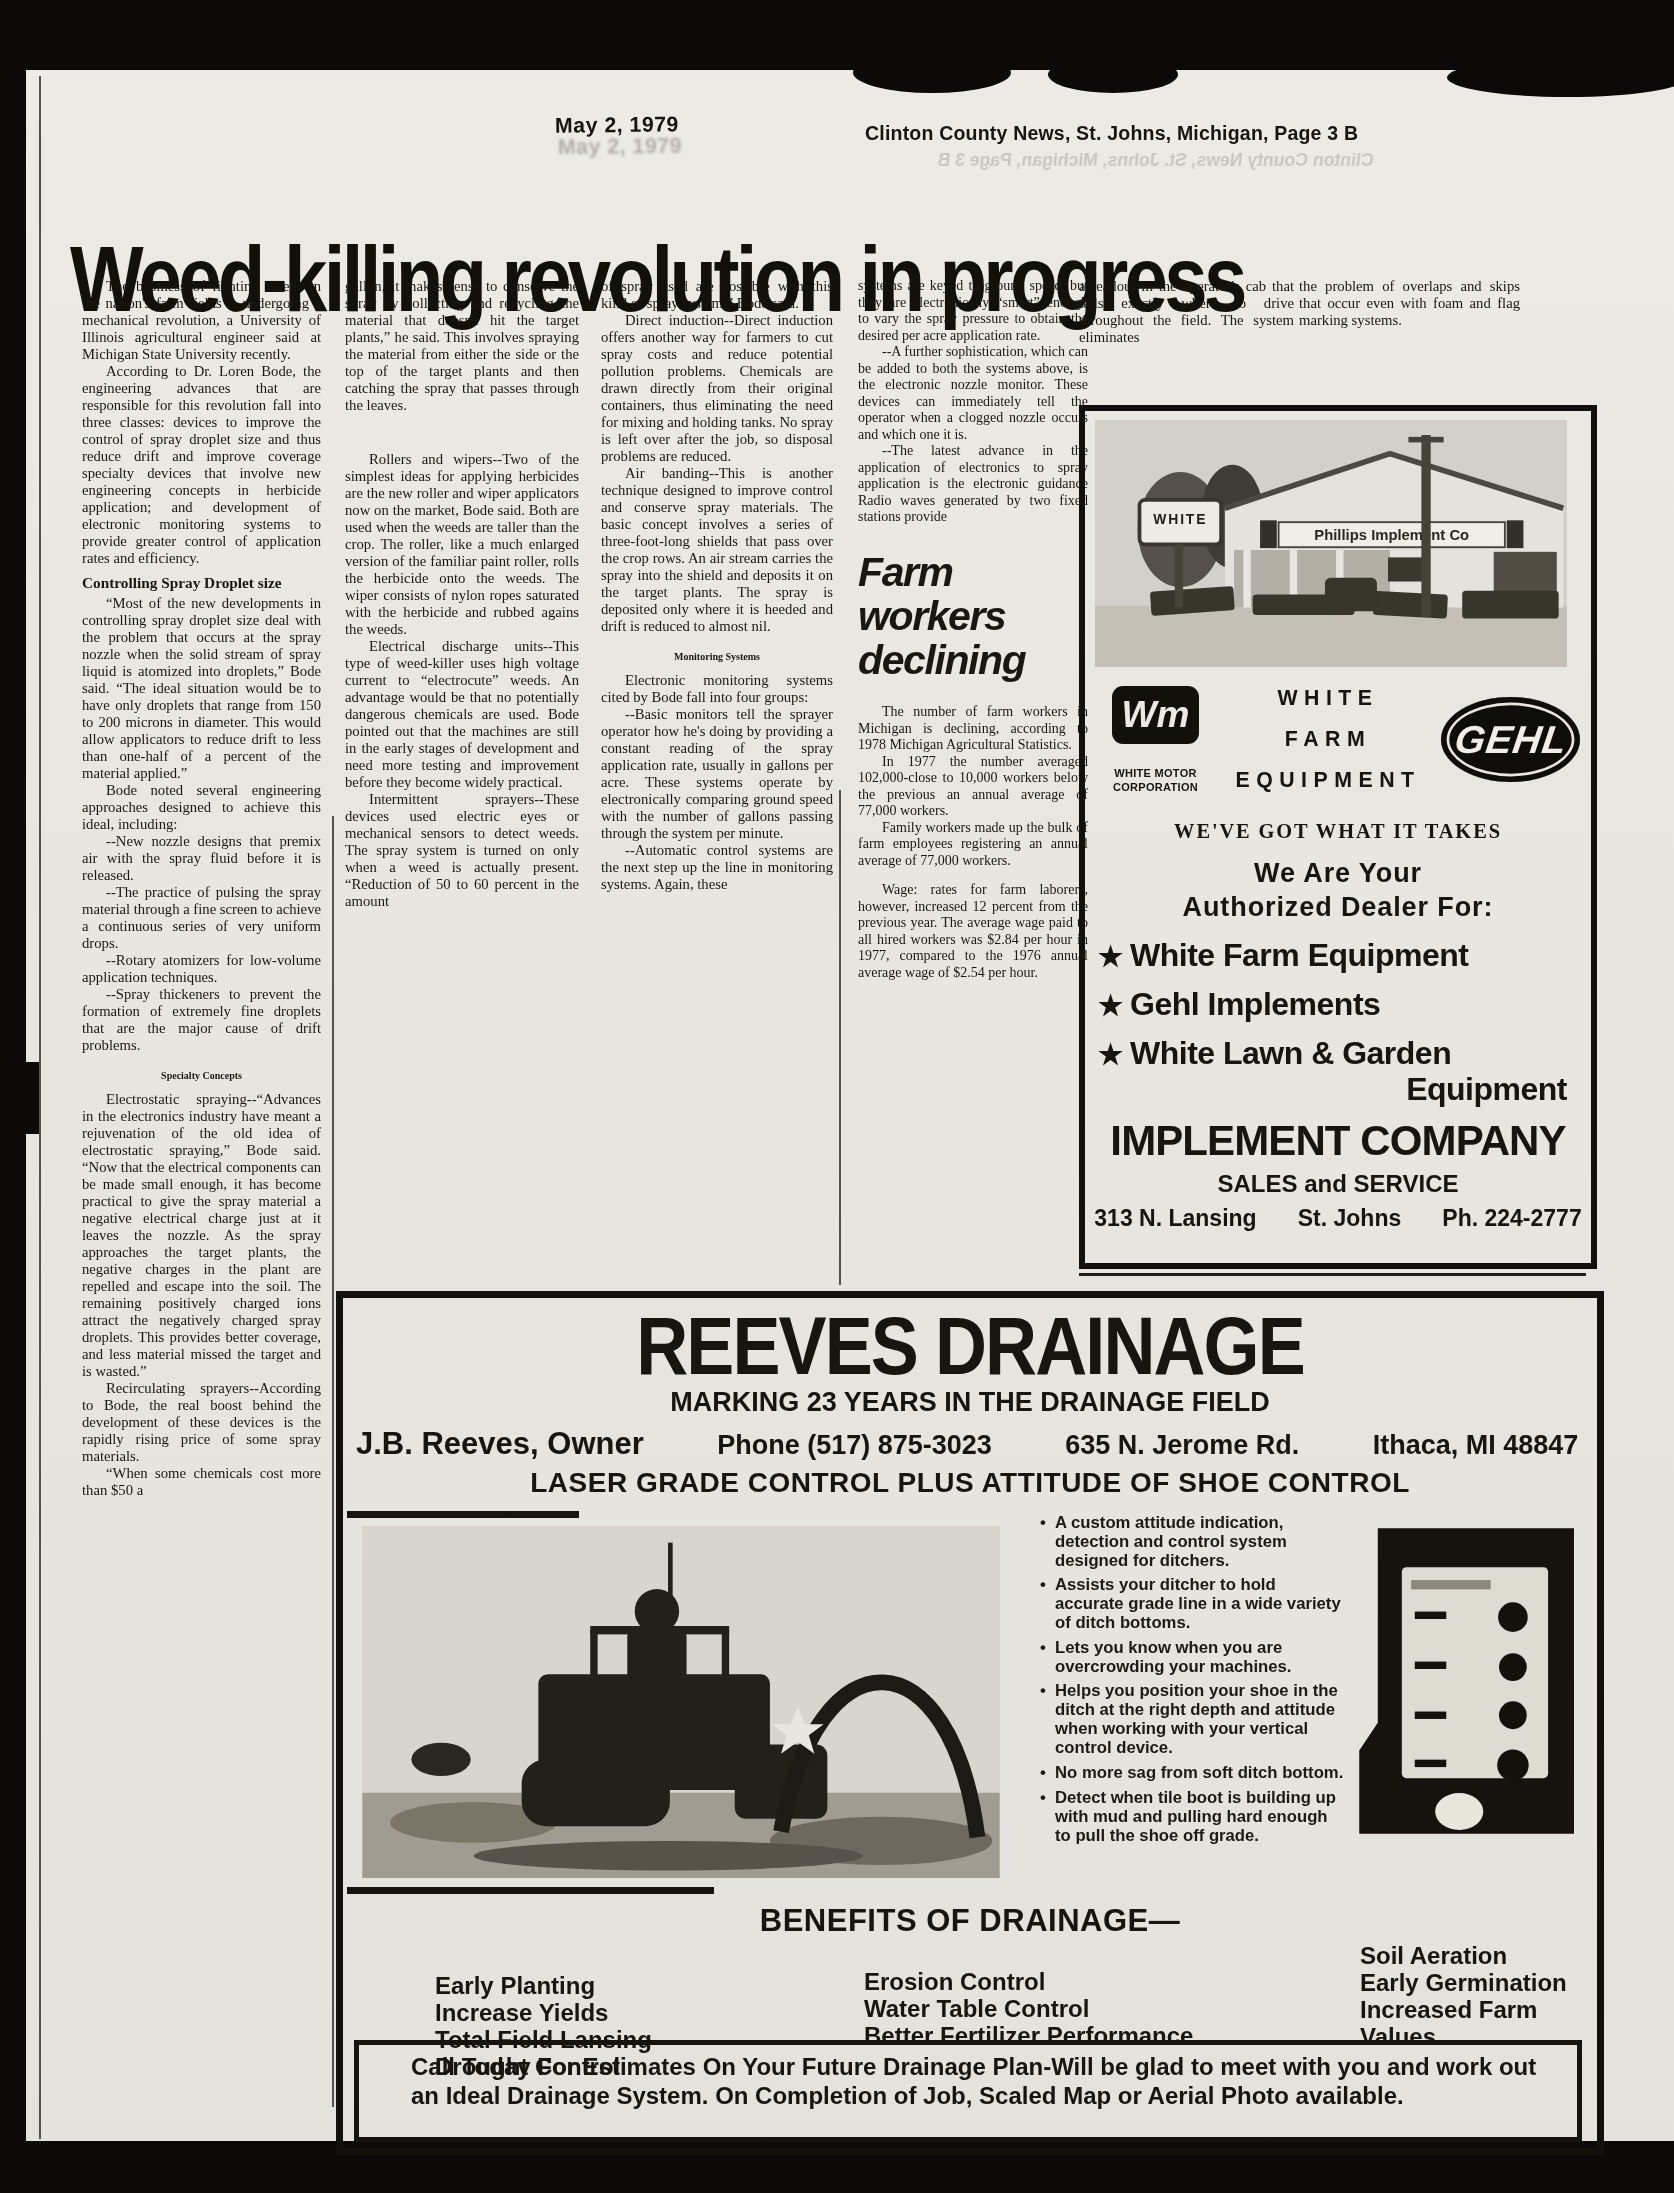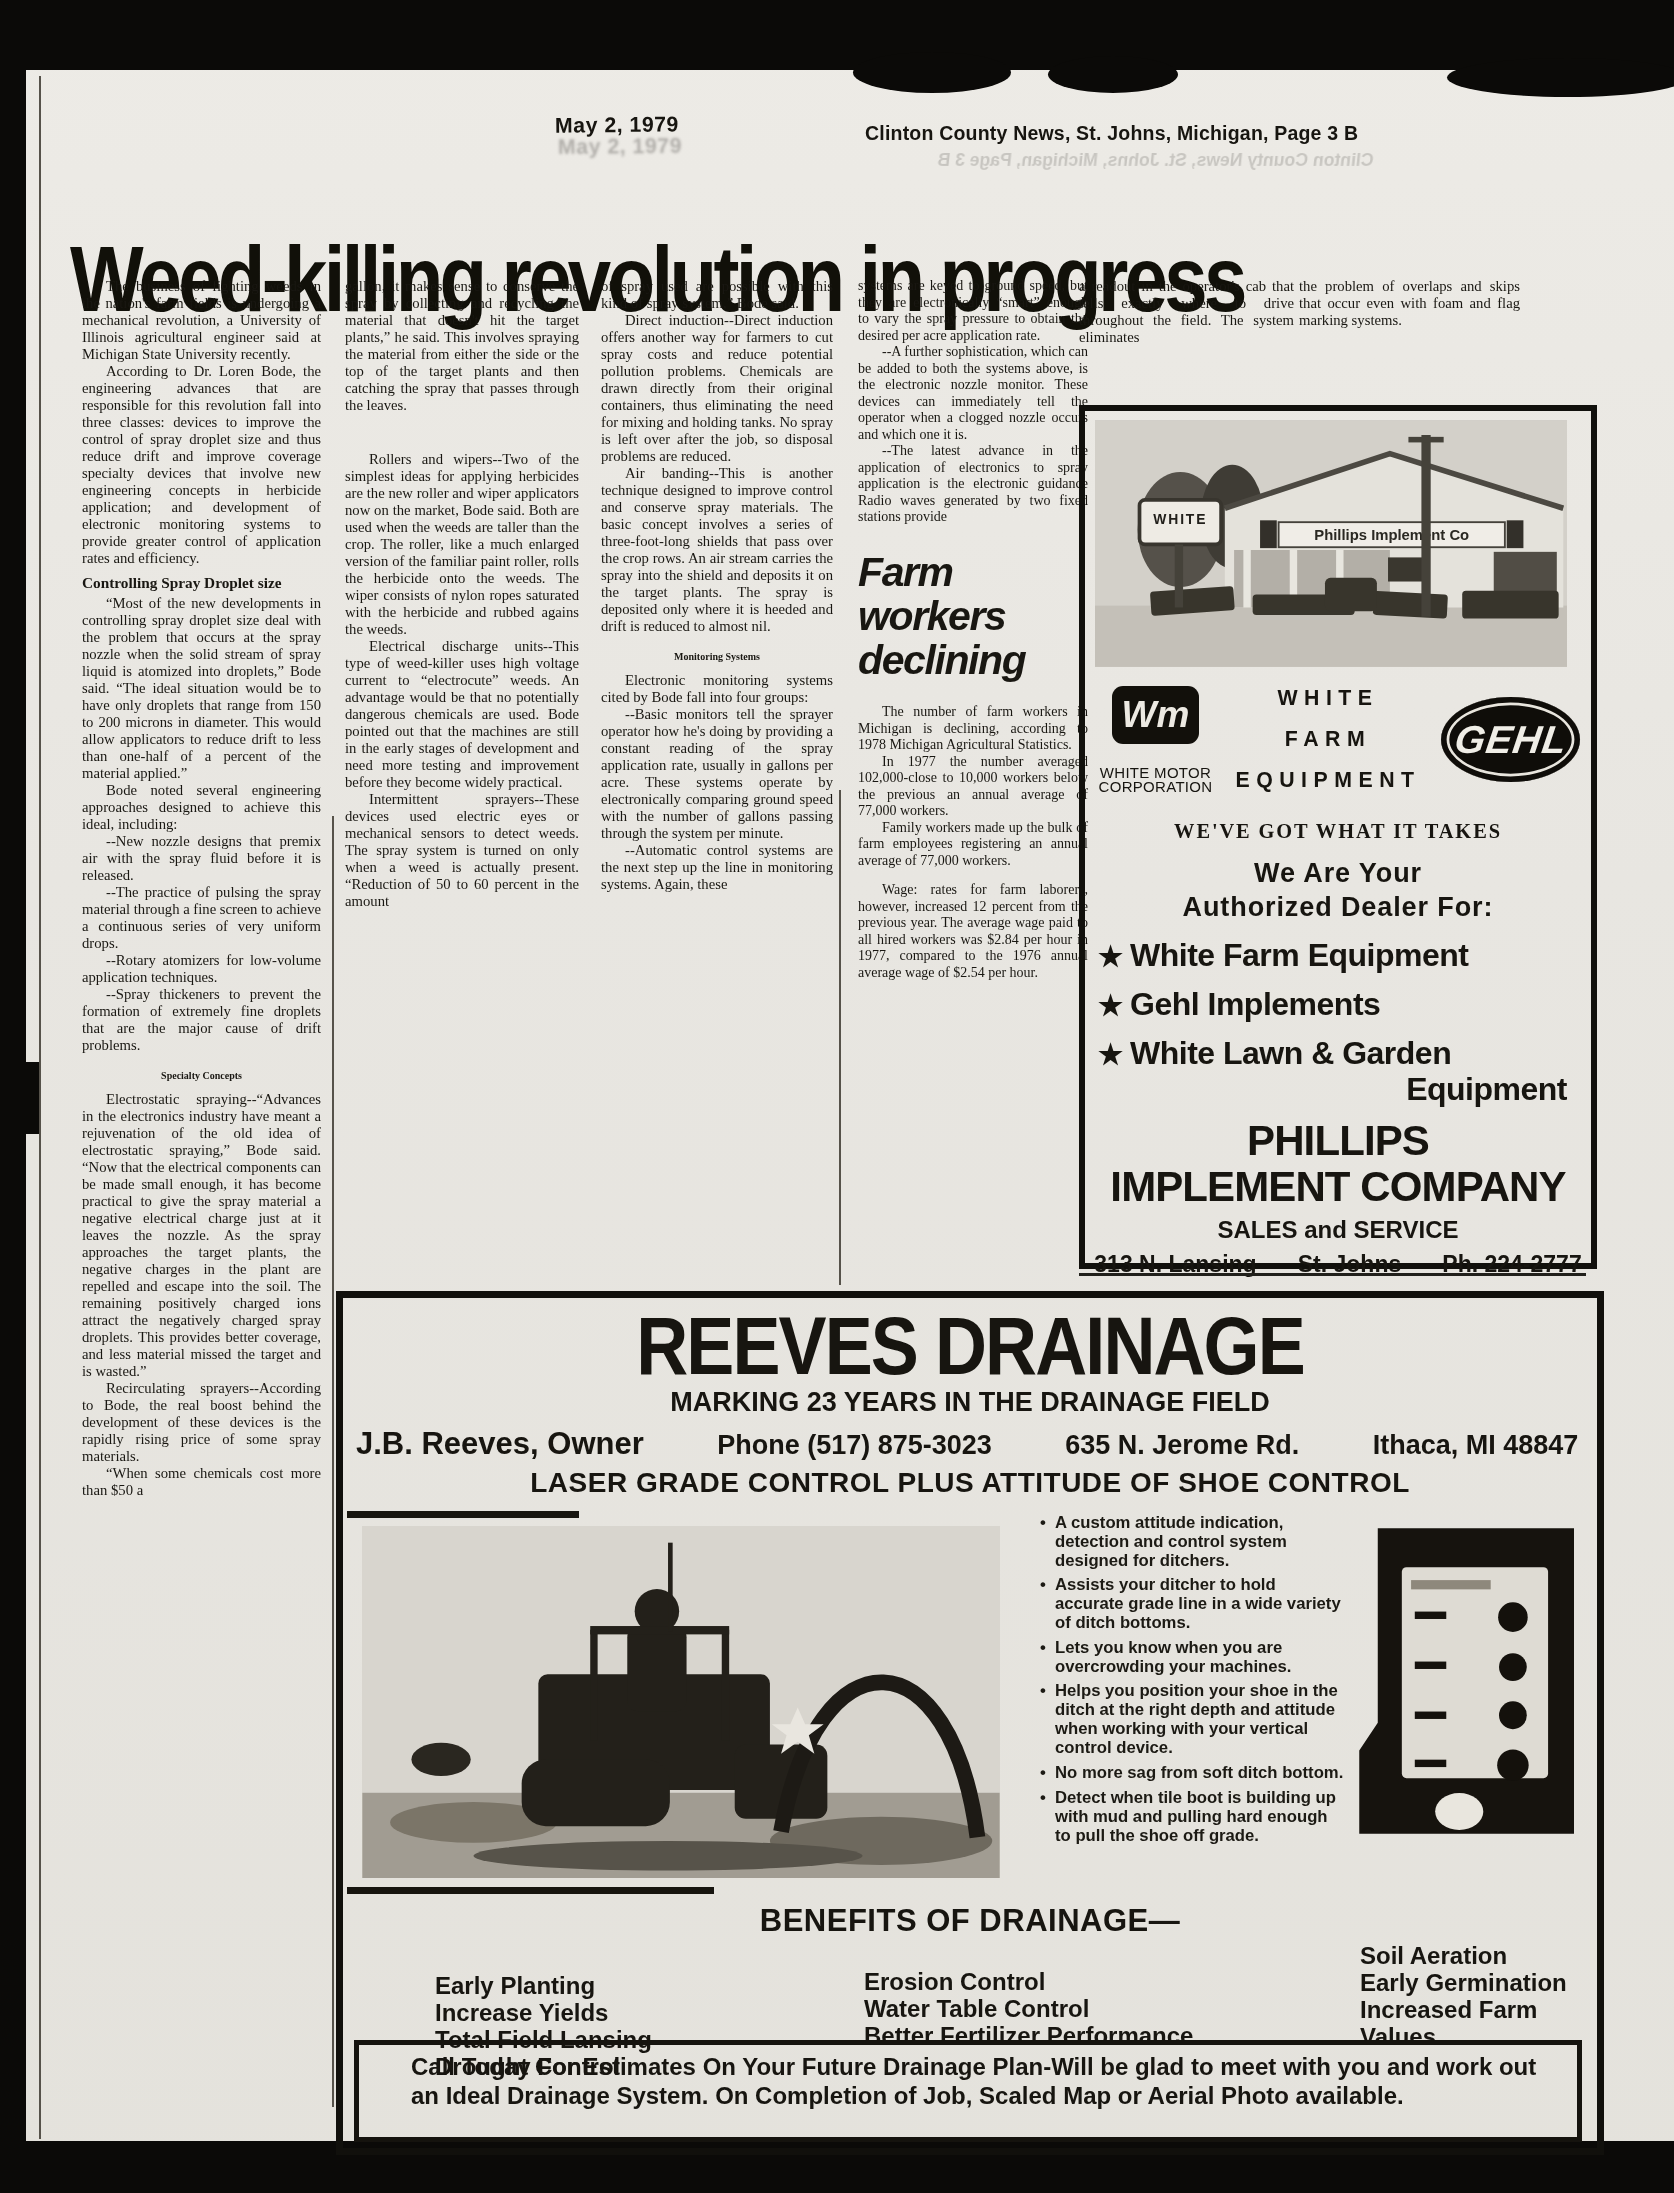--- a/index.html
+++ b/index.html
@@ -36,21 +36,21 @@
   #col5{left:1079px;width:215px;height:139px;}
   #col6{left:1299px;width:221px;height:139px;}
   
   #phillips{position:absolute;left:1079px;top:405px;width:506px;height:852px;border:6.5px solid #11100c;}
   .ph-photo{position:absolute;left:10.2px;top:9.3px;width:472px;height:247px;background:#cfccc5;overflow:hidden;}
   .ph-body{position:absolute;left:0;top:267px;width:100%;}
   .logo-row{display:flex;align-items:center;padding:0 11px;}
   .wm{width:119px;text-align:center;}
   .wm-mark{width:87px;height:58px;margin:0 auto;background:#12100b;border-radius:11px;display:flex;
       align-items:center;justify-content:center;color:#ece9e2;font-weight:800;font-size:37px;font-style:italic;}
-  .wm-cap{font-size:15px;font-weight:400;line-height:14px;margin-top:22px;letter-spacing:0.3px;}
+  .wm-cap{font-size:11px;font-weight:700;line-height:14px;margin-top:22px;letter-spacing:0.3px;}
   .brand{flex:1;text-align:center;font-weight:800;font-size:21.3px;letter-spacing:6.5px;line-height:41px;}
   .gehl{width:139px;height:85px;border-radius:50%;background:#0f0d09;display:flex;align-items:center;
       justify-content:center;box-shadow:inset 0 0 0 5.6px #0f0d09, inset 0 0 0 8.3px #e8e5dd;}
   .gehl span{color:#f0eee7;font-weight:800;font-style:italic;font-size:39px;letter-spacing:0.9px;transform:skewX(-8deg);}
   .tagline{text-align:center;font-family:"Liberation Serif",serif;font-weight:700;font-size:20.4px;
       letter-spacing:1.9px;margin-top:18.6px;}
   .dealer1{text-align:center;font-weight:800;font-size:27px;margin-top:15px;letter-spacing:0.9px;}
   .dealer2{text-align:center;font-weight:800;font-size:27px;margin-top:3.7px;letter-spacing:0.9px;}
   .stars{margin:15px 0 0 13px;}
   .star-item{font-weight:700;font-size:32px;line-height:35px;margin-top:13px;letter-spacing:-0.5px;}
@@ -227,21 +227,20 @@
             <span class="star">★</span><span class="star-text">Gehl Implements</span>
             
           </div>
 
           <div class="star-item">
             <span class="star">★</span><span class="star-text">White Lawn &amp; Garden</span>
             <span class="star-text2">Equipment</span>
           </div>
         </div>
       <div class="ph-name">
-        <div>PHILLIPS</div>
         <div>IMPLEMENT COMPANY</div>
       </div>
       <div class="ph-svc">SALES and SERVICE</div>
       <div class="ph-addr">
         <span>313 N. Lansing</span>
         <span>St. Johns</span>
         <span>Ph. 224-2777</span>
       </div>
     </div>
   </div>

